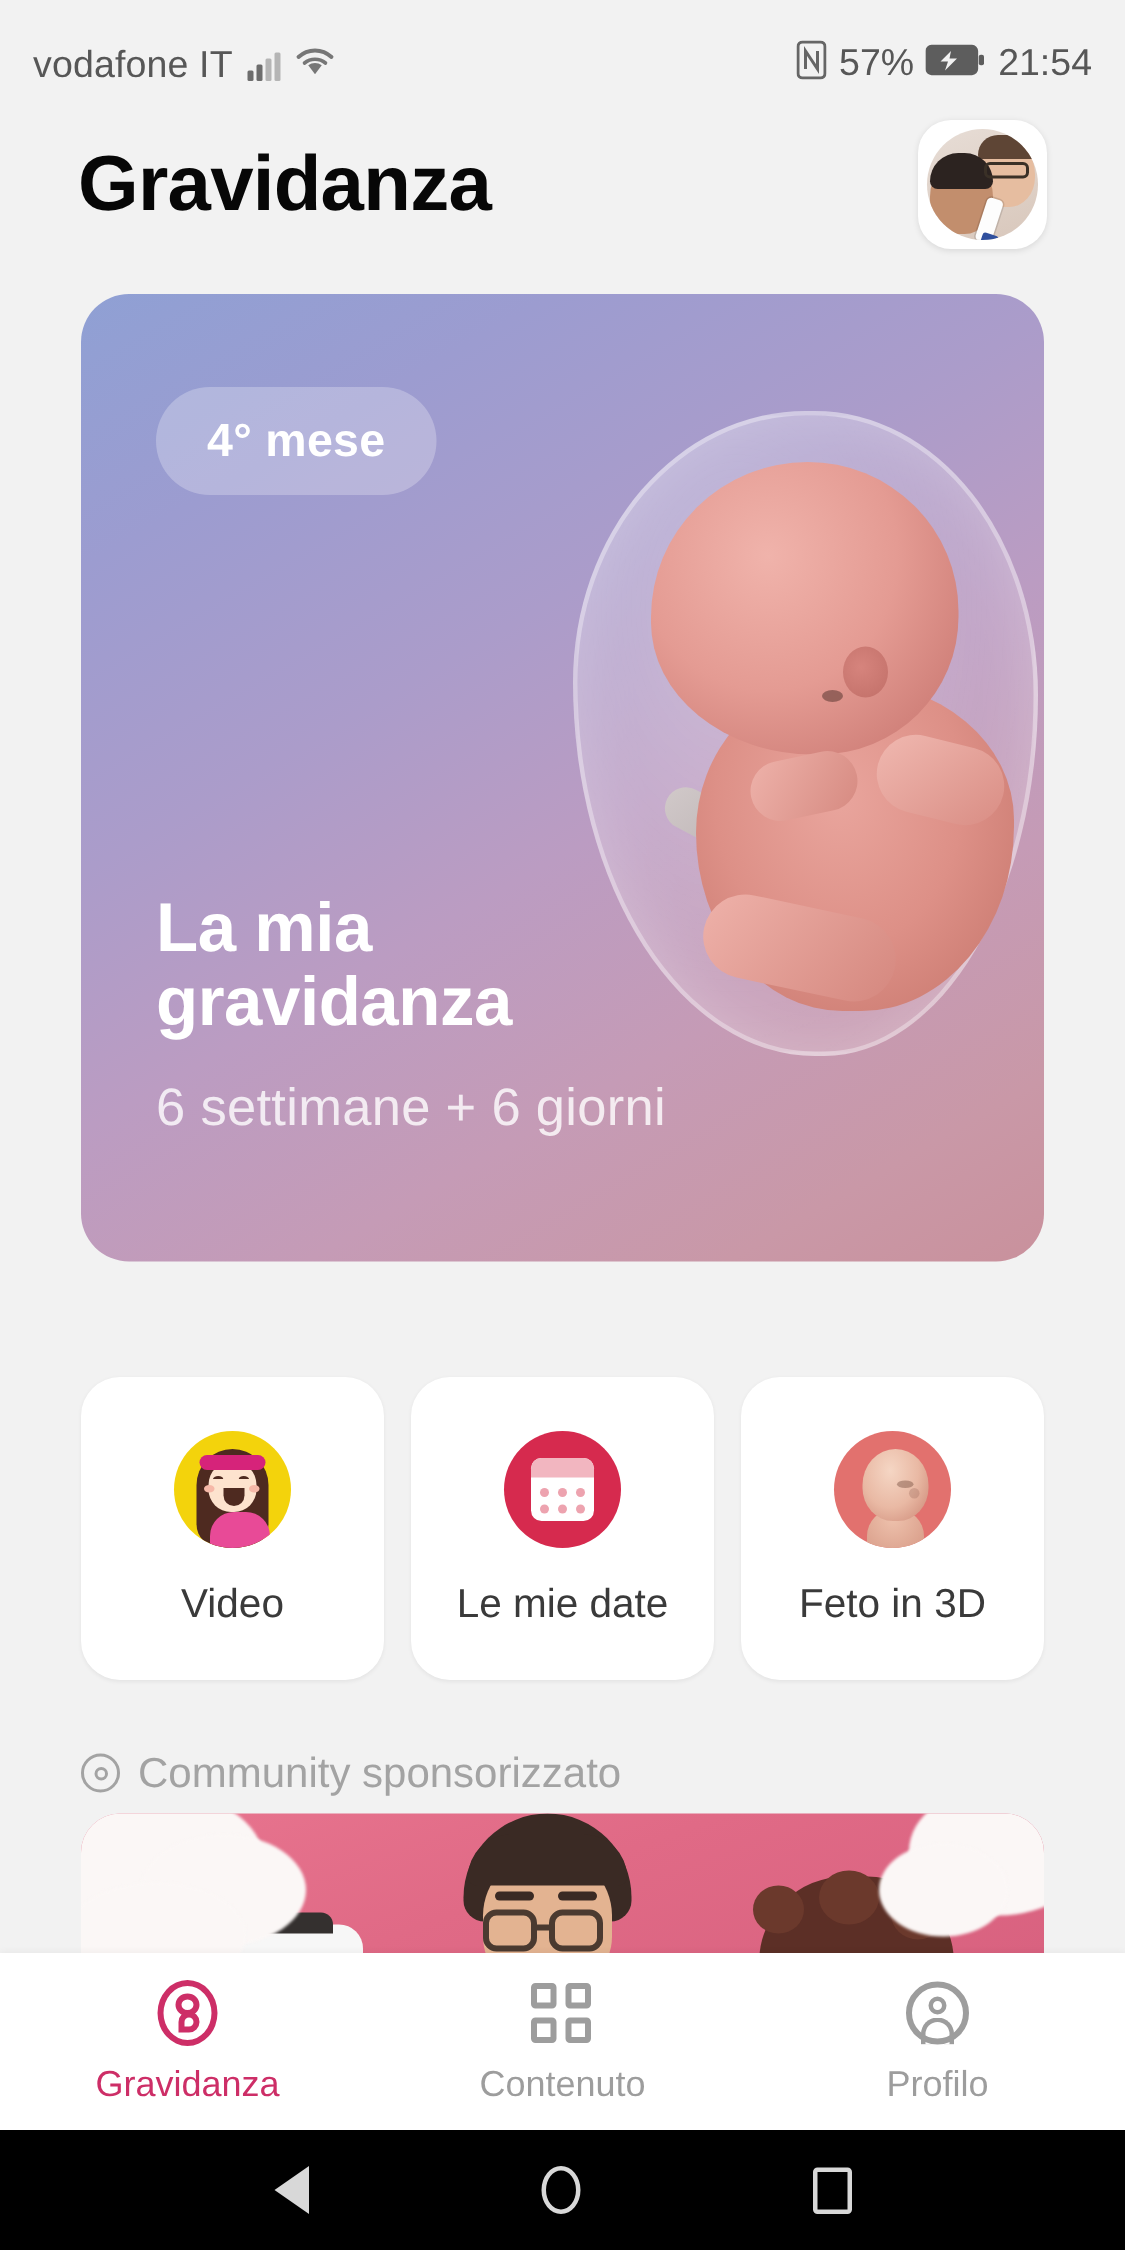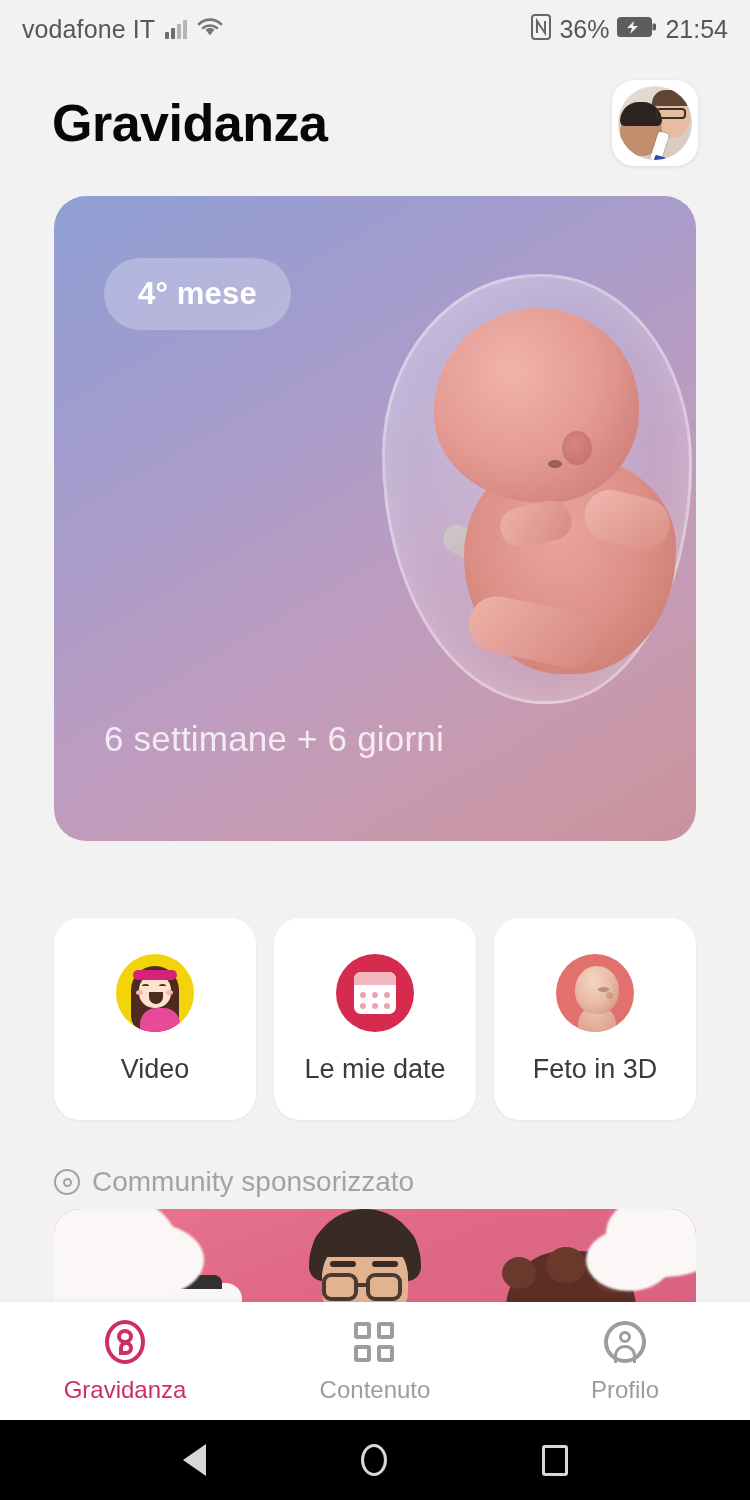--- a/index.html
+++ b/index.html
@@ -14,21 +14,21 @@
     width: 750px; height: 1500px;
     background: #f2f2f2;
     overflow: hidden;
   }
 
   
   .statusbar {
     position: absolute; top: 0; left: 0;
     width: 750px; height: 58px;
     background: #f2f2f2;
-    display: flex; align-items: center;
+    display: flex; align-items: flex-end;
     padding: 0 22px;
     color: #5a5a5a;
   }
   .sb-left { display: flex; align-items: center; gap: 10px; }
   .sb-carrier { font-size: 25px; color: #575757; letter-spacing: .1px; }
   .sb-right { margin-left: auto; display: flex; align-items: center; gap: 8px; }
   .sb-battery-text { font-size: 25px; color: #575757; }
   .sb-clock { font-size: 25px; color: #575757; }
 
   
@@ -330,21 +330,21 @@
         </svg>
       </span>
     </div>
     <div class="sb-right">
       <span>
         <svg width="20" height="26" viewBox="0 0 20 26">
           <rect x="1" y="1" width="18" height="24" rx="3" stroke="#666" stroke-width="2" fill="none"></rect>
           <path d="M6 19 L6 7 L14 19 L14 7" stroke="#666" stroke-width="2" fill="none"></path>
         </svg>
       </span>
-      <span class="sb-battery-text">36%</span>
+      <span class="sb-battery-text">57%</span>
       <span>
         <svg width="40" height="22" viewBox="0 0 40 22">
           <rect x="1" y="2" width="33" height="18" rx="3" stroke="#5d5d5d" stroke-width="2.2" fill="#5d5d5d"></rect>
           <rect x="35.5" y="7.5" width="3.5" height="7" rx="1.4" fill="#5d5d5d"></rect>
           <path d="M17 5 L10 12 L15 12 L13 18 L21 10 L16 10 Z" fill="#f2f2f2"></path>
         </svg>
       </span>
       <span class="sb-clock">21:54</span>
     </div>
   </div>
@@ -370,20 +370,24 @@
       <div class="f-cord"></div>
       <div class="f-body"></div>
       <div class="f-head"></div>
       <div class="f-ear"></div>
       <div class="f-eye"></div>
       <div class="f-arm1"></div>
       <div class="f-arm2"></div>
       <div class="f-leg"></div>
     </div>
     <div class="hero-badge">4° mese</div>
+    <div class="hero-title">
+      <div>La mia</div>
+      <div>gravidanza</div>
+    </div>
     <div class="hero-sub">6 settimane + 6 giorni</div>
   </div>
 
   <div class="quick-row">
 
     <div class="qcard">
       <div class="qicon ic-video">
         <div class="vg-hair"></div>
         <div class="vg-face"></div>
         <div class="vg-band"></div>

